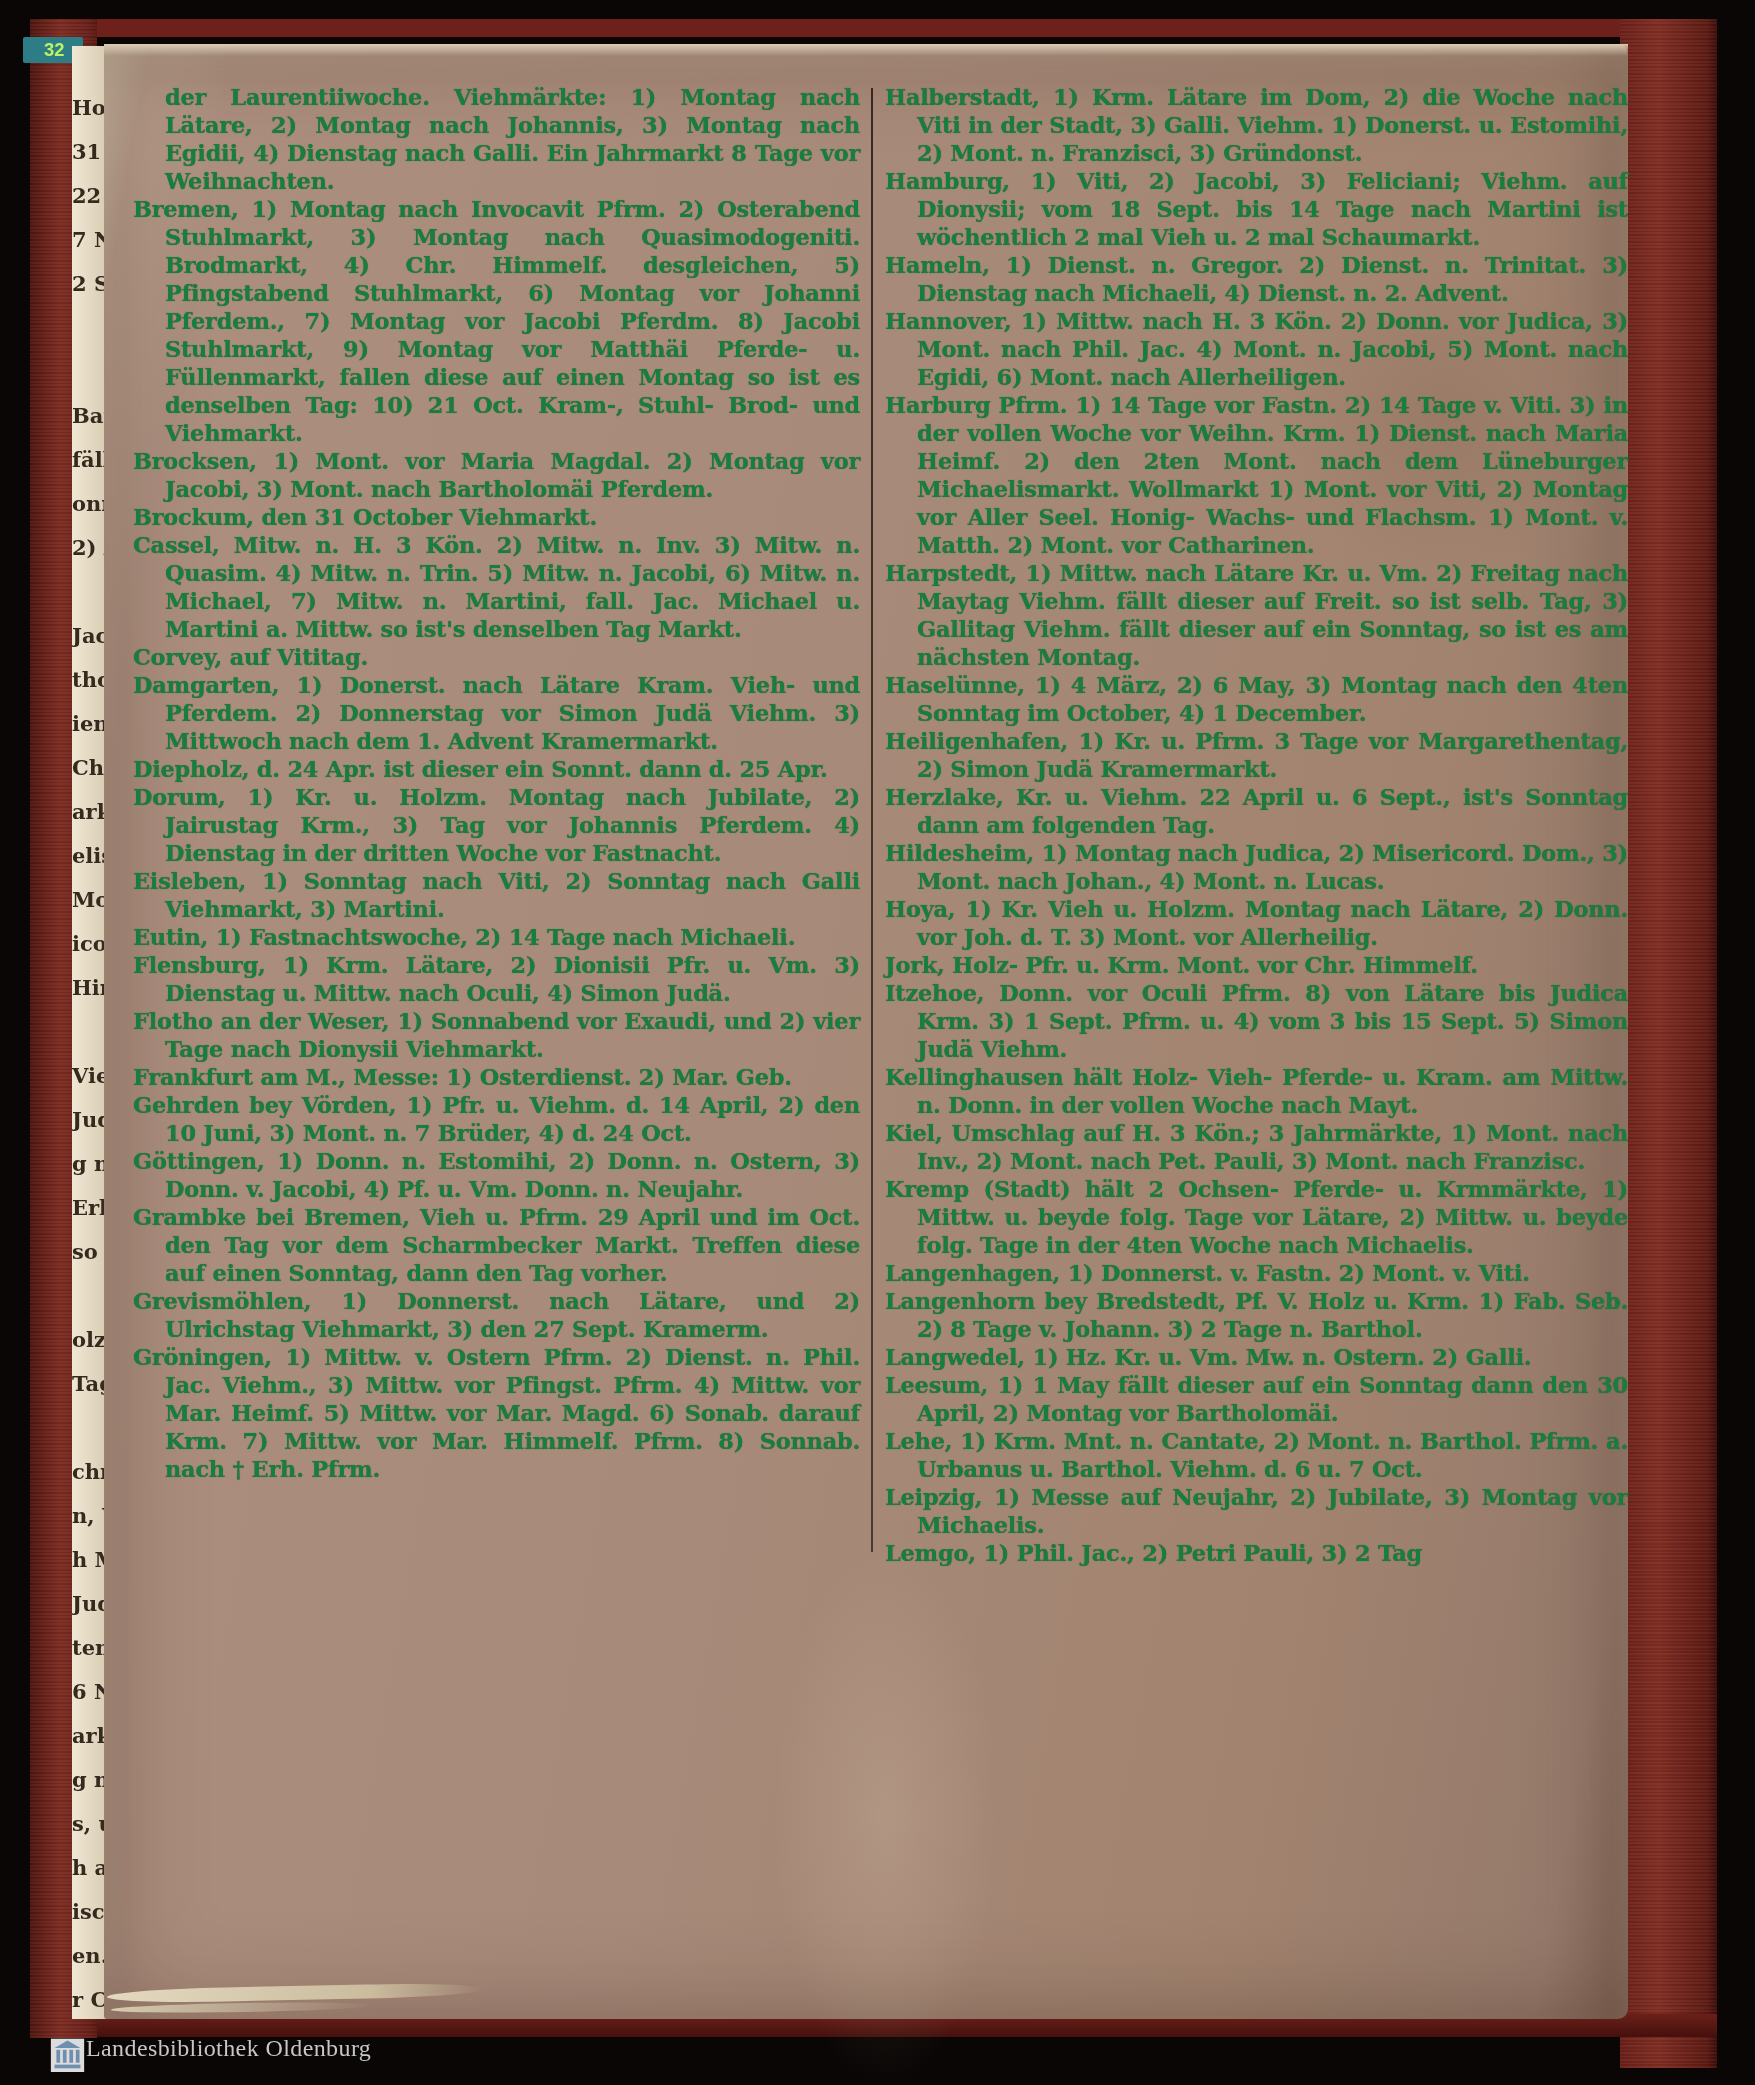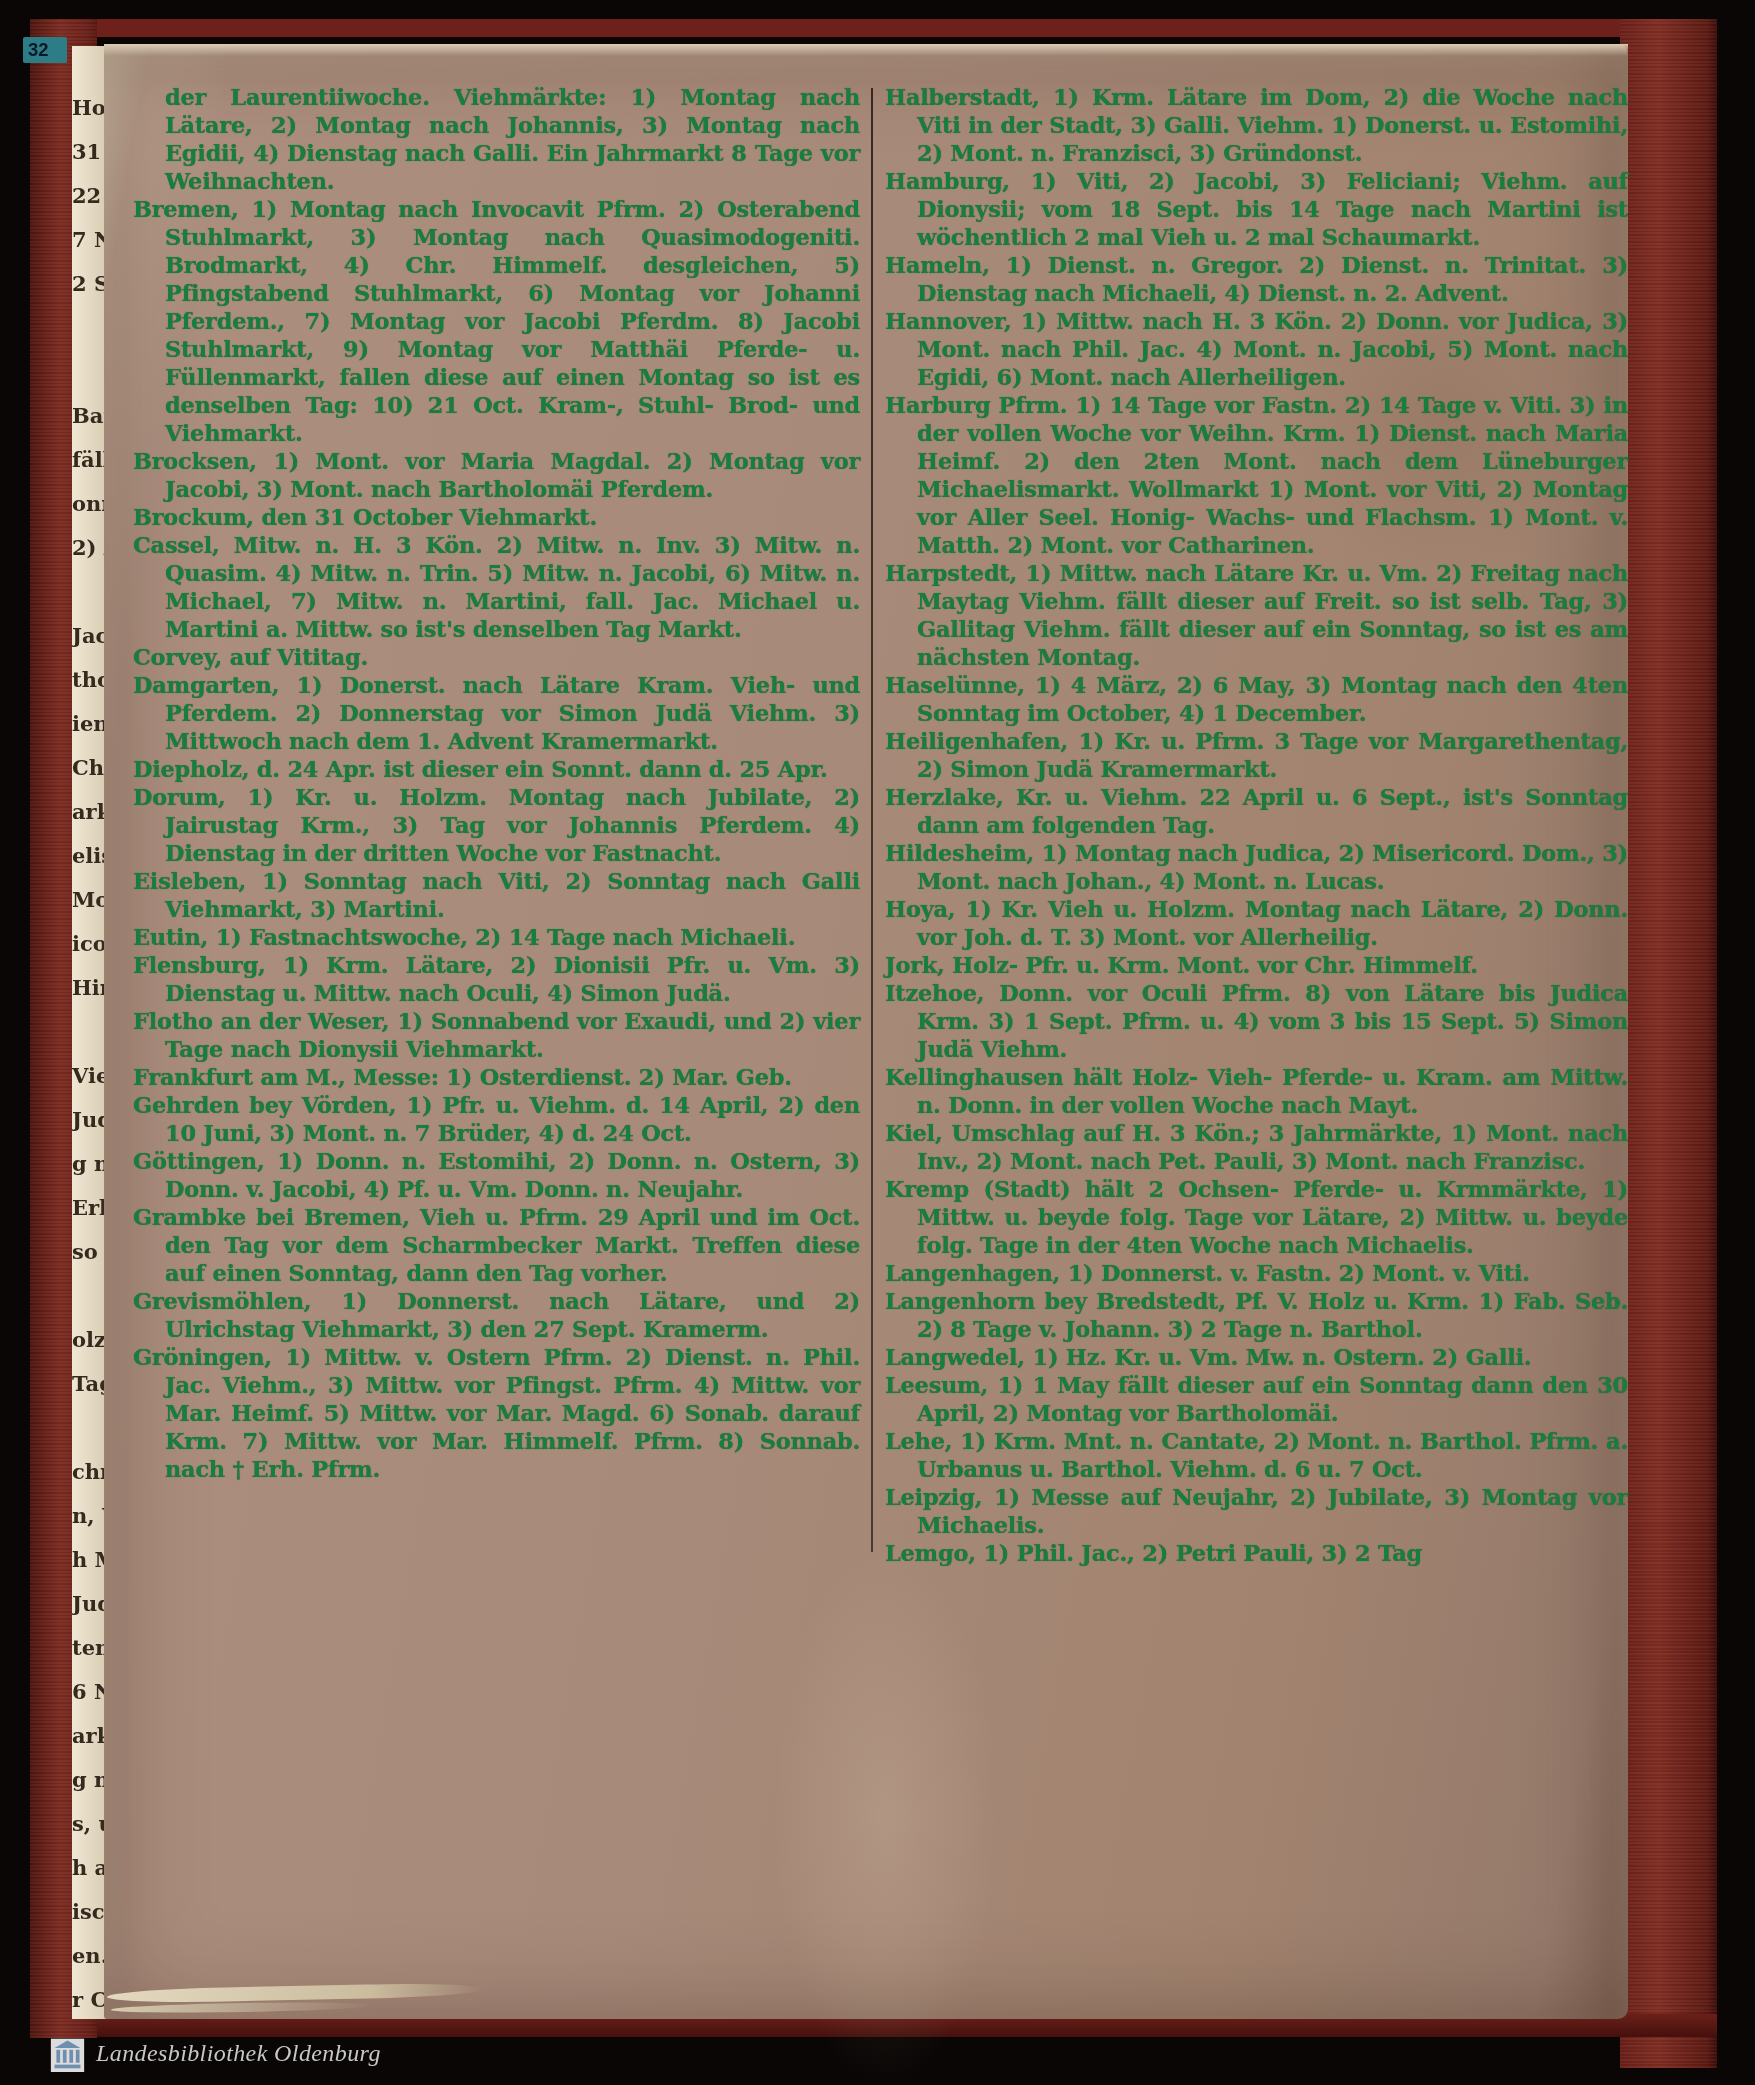--- a/index.html
+++ b/index.html
@@ -47,24 +47,24 @@
   .col-left{left:133px;width:727px;}
   .col-right{left:885px;width:743px;}
   .divider{position:absolute;left:871px;top:88px;width:1.8px;height:1464px;
     background:linear-gradient(rgba(38,24,14,.85),rgba(38,24,14,.7));}
   .entry{margin:0;font-size:22.4px;line-height:28px;font-weight:700;color:#15803d;
     padding-left:32px;text-indent:-32px;letter-spacing:-0.2px;text-align:justify;
     text-shadow:0 0 0.9px rgba(37,27,16,.55);}
   .col-left .entry:first-child{text-indent:0;}
   
   .corner-tag{position:absolute;left:23px;top:37px;width:39px;height:26px;overflow:hidden;
-    background:#2c7d85;color:#0f172a;font-family:"Liberation Sans",sans-serif;
-    font-size:18.4px;font-weight:700;line-height:26px;padding-left:5px;border-radius:1.8px;}
+    background:#2c7d85;color:#bef264;font-family:"Liberation Sans",sans-serif;
+    font-size:18.4px;font-weight:700;line-height:26px;padding-left:21px;border-radius:1.8px;}
   
-  .footer{position:absolute;left:49px;top:2035px;display:flex;align-items:center;gap:10px;font-style:italic;}
+  .footer{position:absolute;left:49px;top:2035px;display:flex;align-items:flex-start;gap:0;}
   .footer-icon{width:37px;height:37px;display:block;}
   .footer-label{color:#c7c7c7;font-family:"Liberation Serif",serif;font-size:24px;letter-spacing:0.4px;}
 </style>
 </head>
 <body>
 
 <div class="scene">
 
   <div class="cover-top"></div>
   <div class="cover-left"></div>

